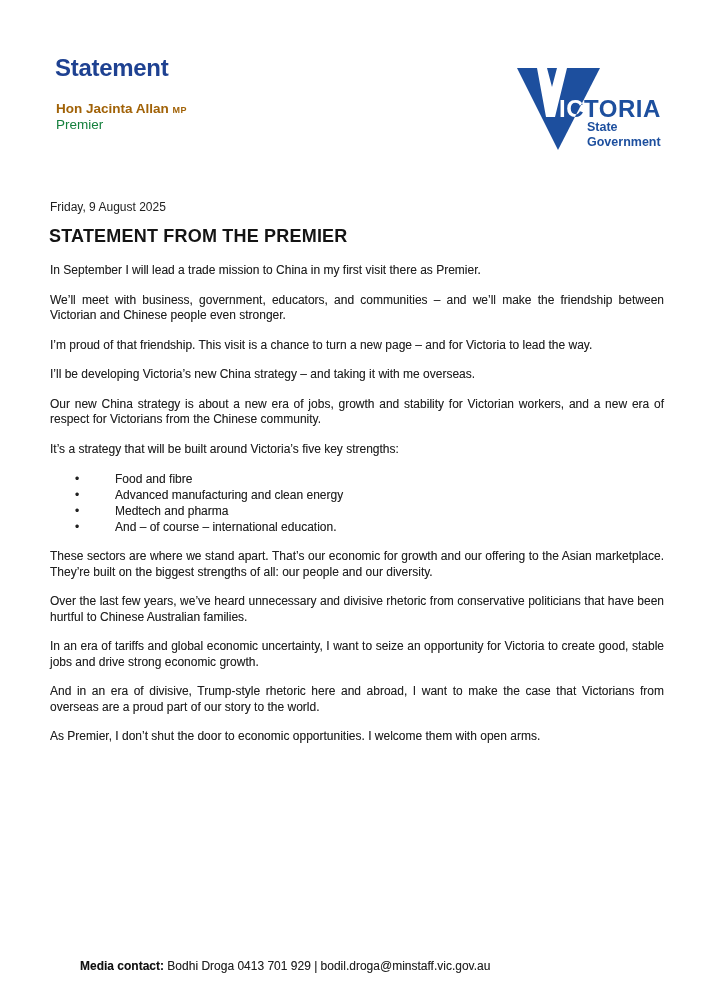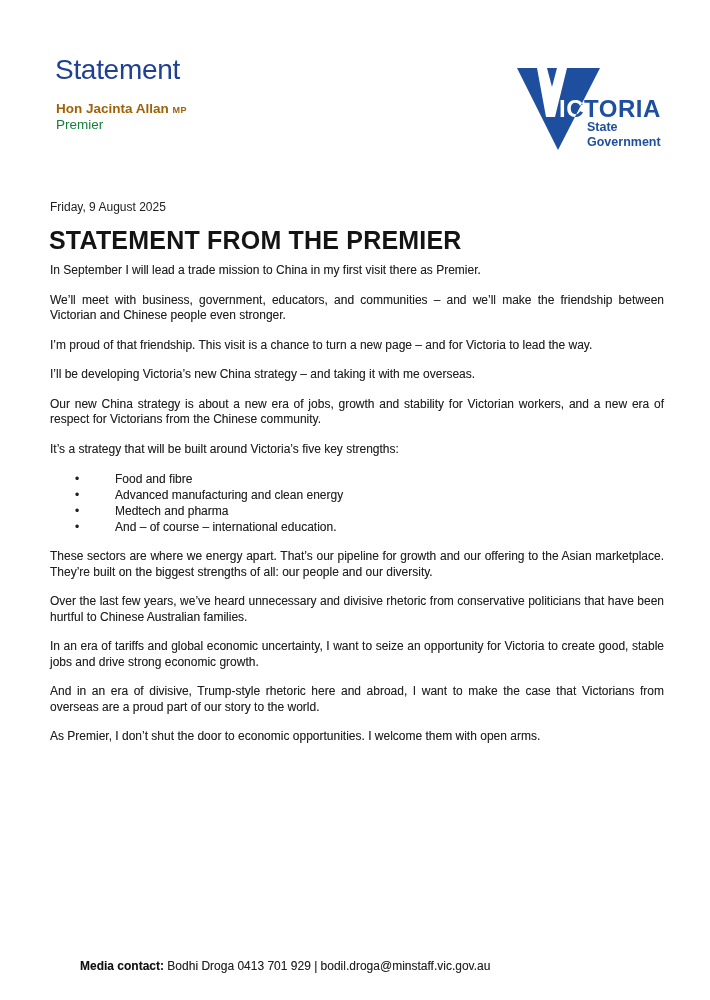--- a/index.html
+++ b/index.html
@@ -6,41 +6,41 @@
   .page{
     position:relative;
     width:710px;height:1000px;
     background:#ffffff;
     font-family:"Liberation Sans",sans-serif;
     overflow:hidden;
   }
   
   .masthead{
     position:absolute;left:55px;top:56px;
-    font-size:28px;font-weight:400;color:#1e4191;
+    font-size:24px;font-weight:700;color:#1e4191;
     letter-spacing:-0.3px;line-height:1;
   }
   .author{
     position:absolute;left:56px;top:102px;
     font-size:13.5px;font-weight:700;color:#a16207;line-height:1.1;
   }
   .author .mp{font-size:9px;letter-spacing:0.4px;}
   .premier{
     position:absolute;left:56px;top:118px;
     font-size:13.5px;font-weight:400;color:#15803d;line-height:1.1;
   }
   .logo{position:absolute;left:511px;top:56px;width:154px;height:96px;}
   
   .date{
     position:absolute;left:50px;top:200px;
     font-size:12px;color:#212121;
   }
   .title{
     position:absolute;left:49px;top:226px;
-    font-size:25px;font-weight:700;color:#141414;letter-spacing:0.2px;
+    font-size:18px;font-weight:700;color:#141414;letter-spacing:0.2px;
   }
   .bodytext{
     position:absolute;left:50px;top:263px;width:614px;
     font-size:12px;line-height:15.5px;color:#212121;
     text-align:justify;
     text-shadow:0 0 0.4px rgba(30,30,30,0.35);
   }
   .bodytext p{margin:0 0 14px 0;}
   ul.strengths{
     margin:14px 0;padding:0;list-style:none;text-align:left;
@@ -94,21 +94,21 @@
     <p>Our new China strategy is about a new era of jobs, growth and stability for Victorian workers, and a new era of respect for Victorians from the Chinese community.</p>
     <p>It’s a strategy that will be built around Victoria’s five key strengths:</p>
 
     <ul class="strengths">
       <li>Food and fibre</li>
       <li>Advanced manufacturing and clean energy</li>
       <li>Medtech and pharma</li>
       <li>And – of course – international education.</li>
     </ul>
 
-    <p>These sectors are where we energy apart. That’s our pipeline for growth and our offering to the Asian marketplace. They’re built on the biggest strengths of all: our people and our diversity.</p>
+    <p>These sectors are where we stand apart. That’s our economic for growth and our offering to the Asian marketplace. They’re built on the biggest strengths of all: our people and our diversity.</p>
     <p>Over the last few years, we’ve heard unnecessary and divisive rhetoric from conservative politicians that have been hurtful to Chinese Australian families.</p>
     <p>In an era of tariffs and global economic uncertainty, I want to seize an opportunity for Victoria to create good, stable jobs and drive strong economic growth.</p>
     <p>And in an era of divisive, Trump-style rhetoric here and abroad, I want to make the case that Victorians from overseas are a proud part of our story to the world.</p>
     <p>As Premier, I don’t shut the door to economic opportunities. I welcome them with open arms.</p>
   </div>
 
   <div class="footer"><span class="label">Media contact:</span><span> Bodhi Droga 0413 701 929 | bodil.droga@minstaff.vic.gov.au</span></div>
 
 </div>
 

